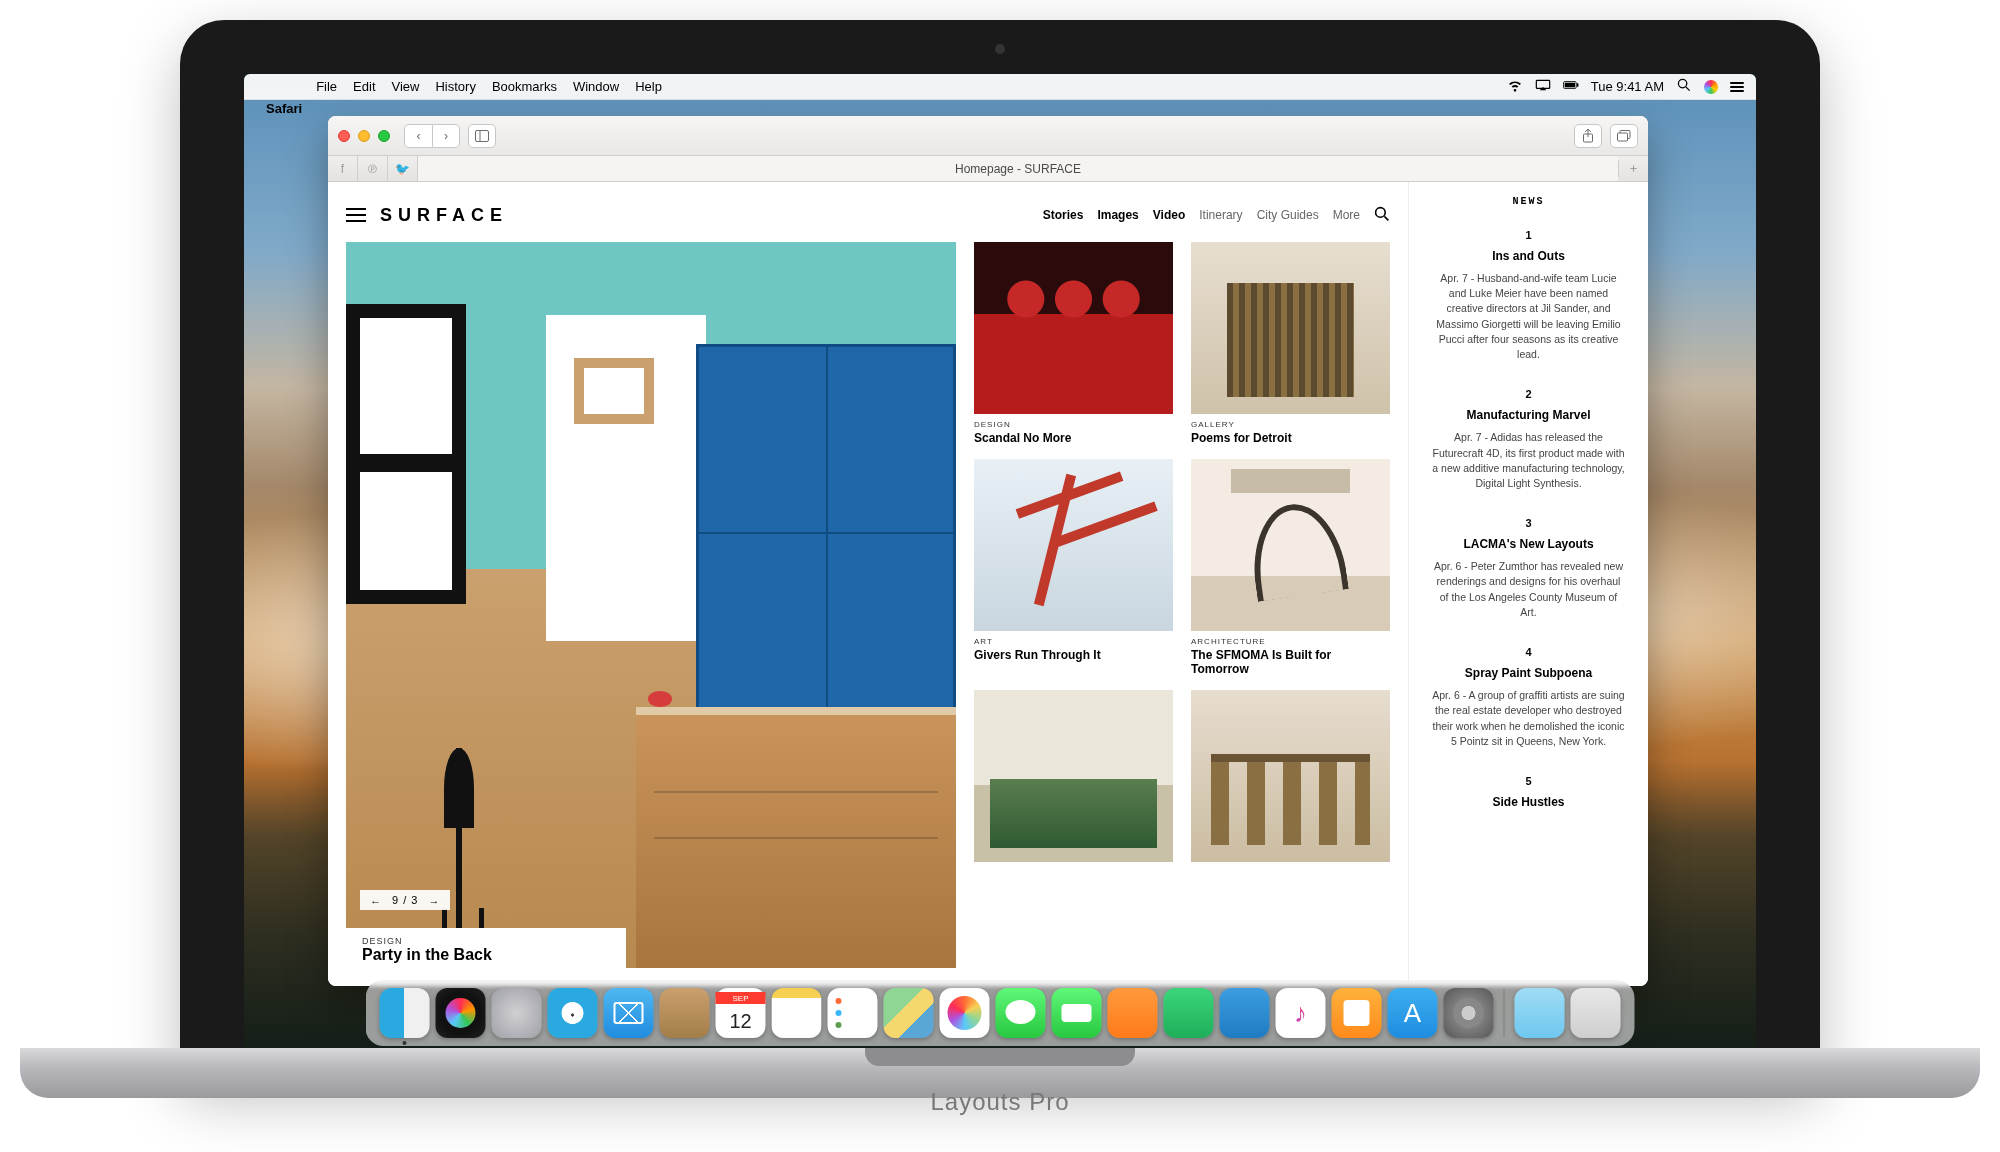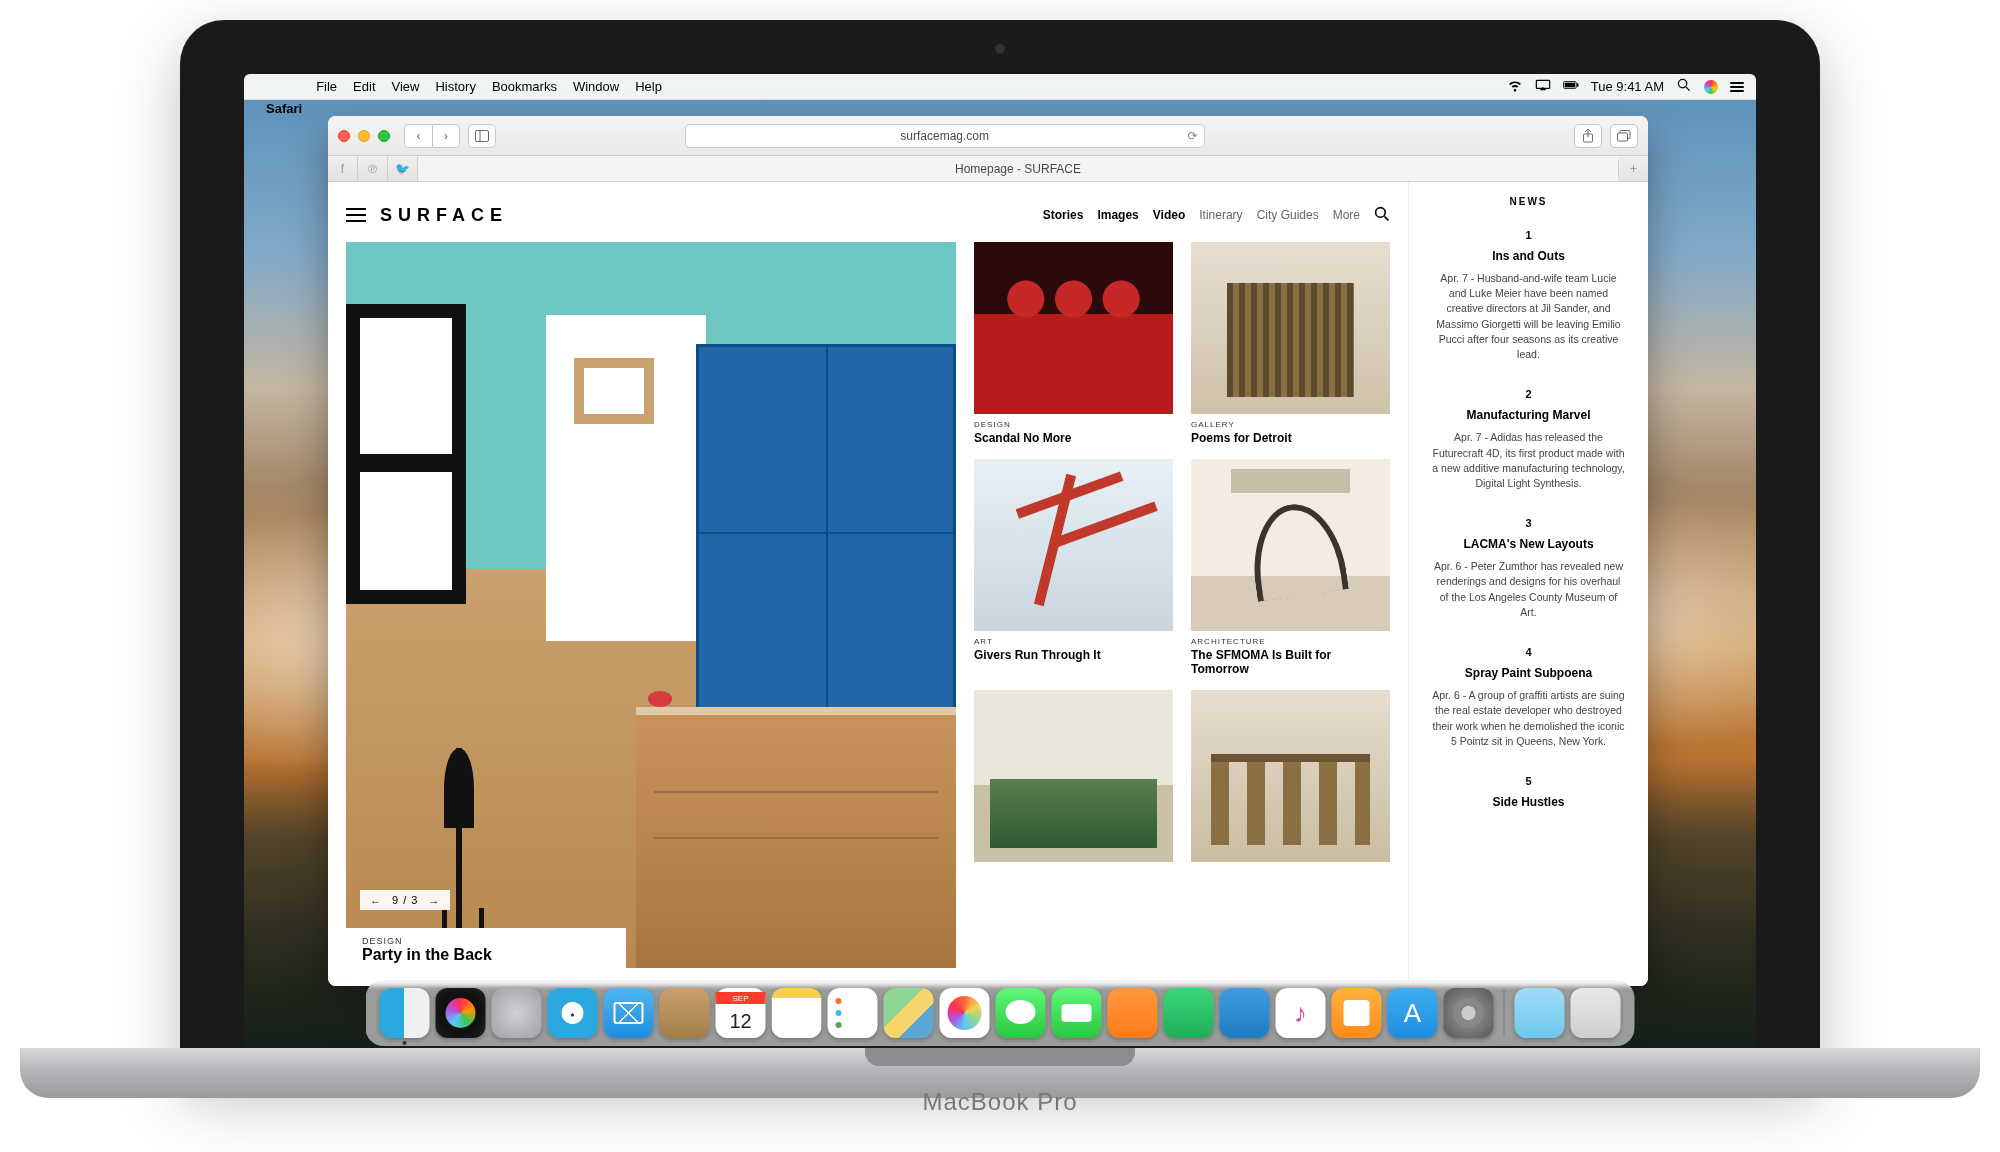--- a/index.html
+++ b/index.html
@@ -178,21 +178,21 @@
 .th3::after{content:"";position:absolute;left:30%;top:26%;width:40%;height:50%;border:6px solid #3a342c;border-radius:60% 60% 0 0/100% 100% 0 0;border-bottom:none;transform:rotate(-8deg);} 
 .th4{background:linear-gradient(#e8f0f6,#c9d6df);position:relative;}
 .th4::before{content:"";position:absolute;left:38%;top:8%;width:10px;height:78%;background:#c0392b;transform:rotate(14deg);} 
 .th4::after{content:"";position:absolute;left:20%;top:18%;width:56%;height:10px;background:#c0392b;transform:rotate(-20deg);box-shadow:22px 40px 0 #c0392b;} 
 .th5{background:linear-gradient(#eae6da 55%,#c9c0a8 55%);position:relative;}
 .th5::after{content:"";position:absolute;left:8%;right:8%;bottom:8%;height:40%;background:linear-gradient(#5a7d4f,#2f5a32);} 
 .th6{background:linear-gradient(#e7ddcf,#cbbda2);position:relative;}
 .th6::after{content:"";position:absolute;left:10%;right:10%;bottom:10%;height:48%;background:repeating-linear-gradient(90deg,#8a6f42 0 18px,transparent 18px 36px);border-top:8px solid #6b5433;} 
 
 .sidebar{ width:240px; border-left:1px solid #eee; padding:14px 22px 0; font-size:11px; text-align:center; overflow:hidden;}
-.sidebar h4{ font-size:10px; letter-spacing:2px; margin-bottom:22px;}
+.sidebar h4{ font-size:10px; letter-spacing:2px; margin-bottom:22px;font-family:Liberation Mono, monospace;}
 .news-item{ margin-bottom:26px;}
 .news-item .num{ font-weight:700; font-size:11px; margin-bottom:8px;}
 .news-item .title{ font-weight:700; font-size:12px; margin-bottom:8px;}
 .news-item .body{ color:#444; line-height:1.45; font-size:10.5px;}
 
 .dock{ position:absolute; left:50%; transform:translateX(-50%); bottom:8px; height:66px; padding:6px 14px; background:rgba(235,235,238,0.62); border-radius:18px; display:flex; align-items:center; gap:6px; backdrop-filter:blur(2px);}
 .dock .app-icon{ width:50px; height:50px; border-radius:12px; box-shadow:0 2px 4px rgba(0,0,0,0.25); position:relative;}
 .dock .sep{ width:1px; height:48px; background:rgba(0,0,0,0.2); margin:0 4px;}
 .dock .running::after{content:"";position:absolute;left:50%;bottom:-7px;transform:translateX(-50%);width:4px;height:4px;background:#333;border-radius:50%;}
 .ic-finder{background:linear-gradient(90deg,#2aa9e0 50%,#f0f0f0 50%);} 
@@ -286,24 +286,20 @@
         <div class="seg">
           <div class="btn">‹</div>
           <div class="btn">›</div>
         </div>
         <div class="btn">
             <svg width="14" height="12" viewBox="0 0 14 12">
               <rect x="0.5" y="0.5" width="13" height="11" rx="1.5" fill="none" stroke="#6b6b6b"></rect>
               <line x1="5" y1="0.5" x2="5" y2="11.5" stroke="#6b6b6b"></line>
             </svg>
           </div>
-        <div class="url-bar">
-          <span>surfacemag.com</span>
-          <span class="reload">⟳</span>
-        </div>
         <div style="margin-left:auto;display:flex;gap:8px;">
           <div class="btn">
               <svg width="12" height="14" viewBox="0 0 12 14">
                 <rect x="1.5" y="5" width="9" height="8" rx="1" fill="none" stroke="#6b6b6b"></rect>
                 <path d="M6 0v8M3 3l3-3 3 3" fill="none" stroke="#6b6b6b"></path>
               </svg>
             </div>
           <div class="btn">
               <svg width="14" height="12" viewBox="0 0 14 12">
                 <rect x="3" y="0.5" width="10" height="8" rx="1" fill="none" stroke="#6b6b6b"></rect>
@@ -449,13 +445,13 @@
       <div class="app-icon ic-settings" title="System Preferences"></div>
       <div class="sep"></div>
       <div class="app-icon ic-downloads" title="Downloads"></div>
       <div class="app-icon ic-trash" title="Trash"></div>
     </div>
 
   </div>
 </div>
 <div class="laptop-base"></div>
 <div class="laptop-notch"></div>
-<div class="laptop-label">MacBook Pro</div>
+<div class="laptop-label">Layouts Pro</div>
 
 </body></html>

